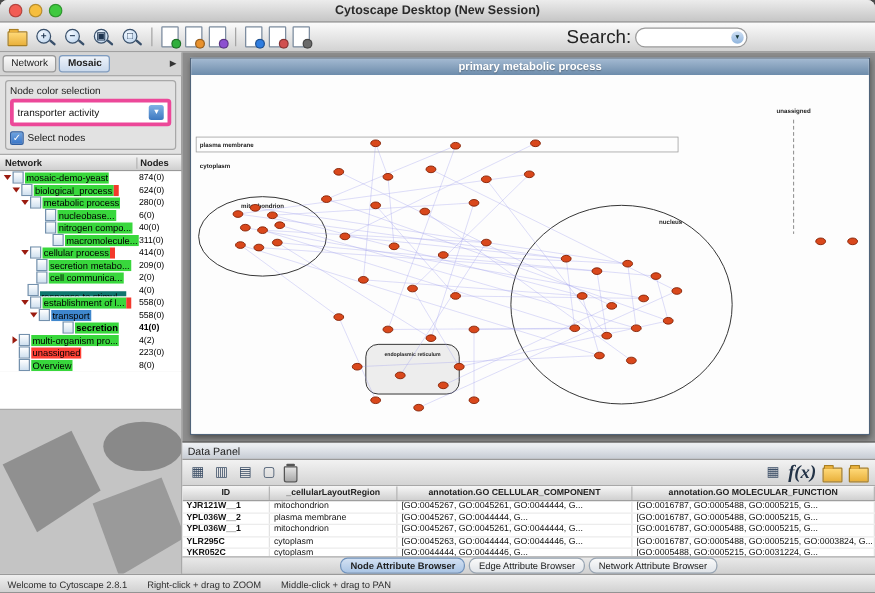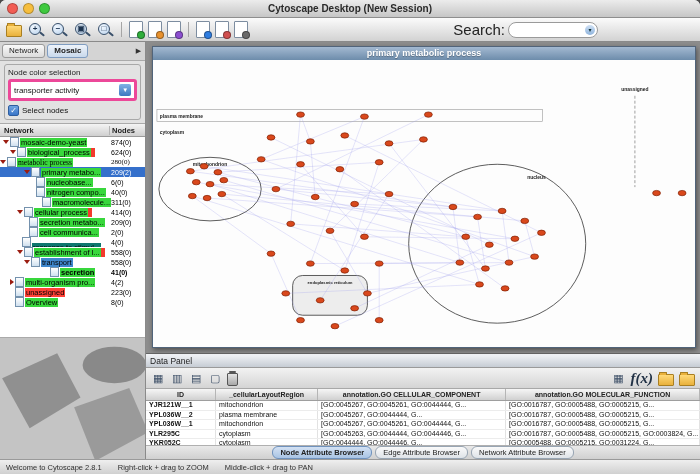--- a/index.html
+++ b/index.html
@@ -166,31 +166,25 @@
             <span class="chip" style="background: rgb(56, 215, 60);">mosaic-demo-yeast</span>
             <span class="tcount">874(0)</span>
           </div>
           <div class="trow" style="padding-left: 10px;">
             <span class="tri down"></span>
             <span class="ticon"></span>
             <span class="chip" style="background: rgb(56, 215, 60);">biological_process</span>
             <span class="redmark"></span>
             <span class="tcount">624(0)</span>
           </div>
-          <div class="trow" style=" font-family: Liberation Serif, serif;">
+          <div class="trow" style="padding-left: 17px;">
             <span class="tri down"></span>
             <span class="ticon"></span>
             <span class="chip" style="background: rgb(56, 215, 60);">metabolic process</span>
             <span class="tcount">280(0)</span>
-          </div>
-          <div class="trow selected" style="padding-left: 24px;">
-            <span class="tri down"></span>
-            <span class="ticon"></span>
-            <span class="chip" style="background: rgb(56, 215, 60);">primary metabo...</span>
-            <span class="tcount">209(2)</span>
           </div>
           <div class="trow" style="padding-left: 31px;">
             <span class="tri none"></span>
             <span class="ticon"></span>
             <span class="chip" style="background: rgb(56, 215, 60);">nucleobase...</span>
             <span class="tcount">6(0)</span>
           </div>
           <div class="trow" style="padding-left: 31px;">
             <span class="tri none"></span>
             <span class="ticon"></span>

